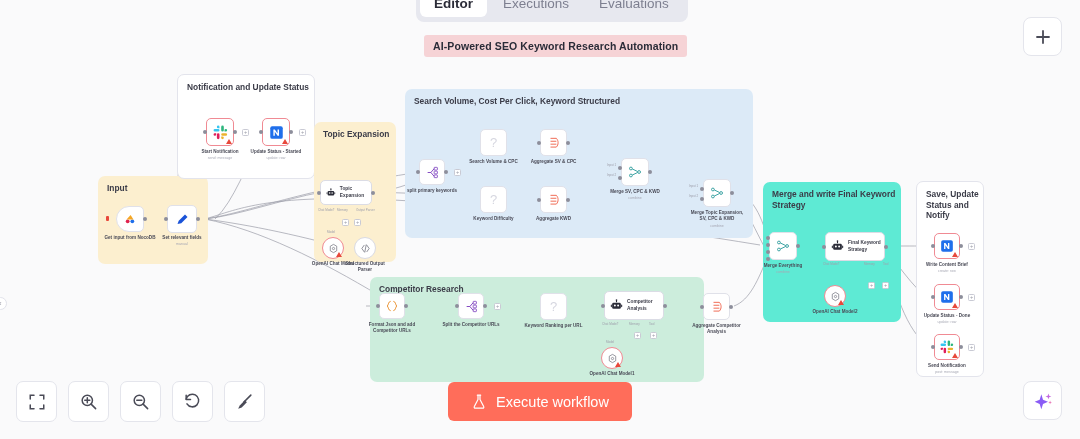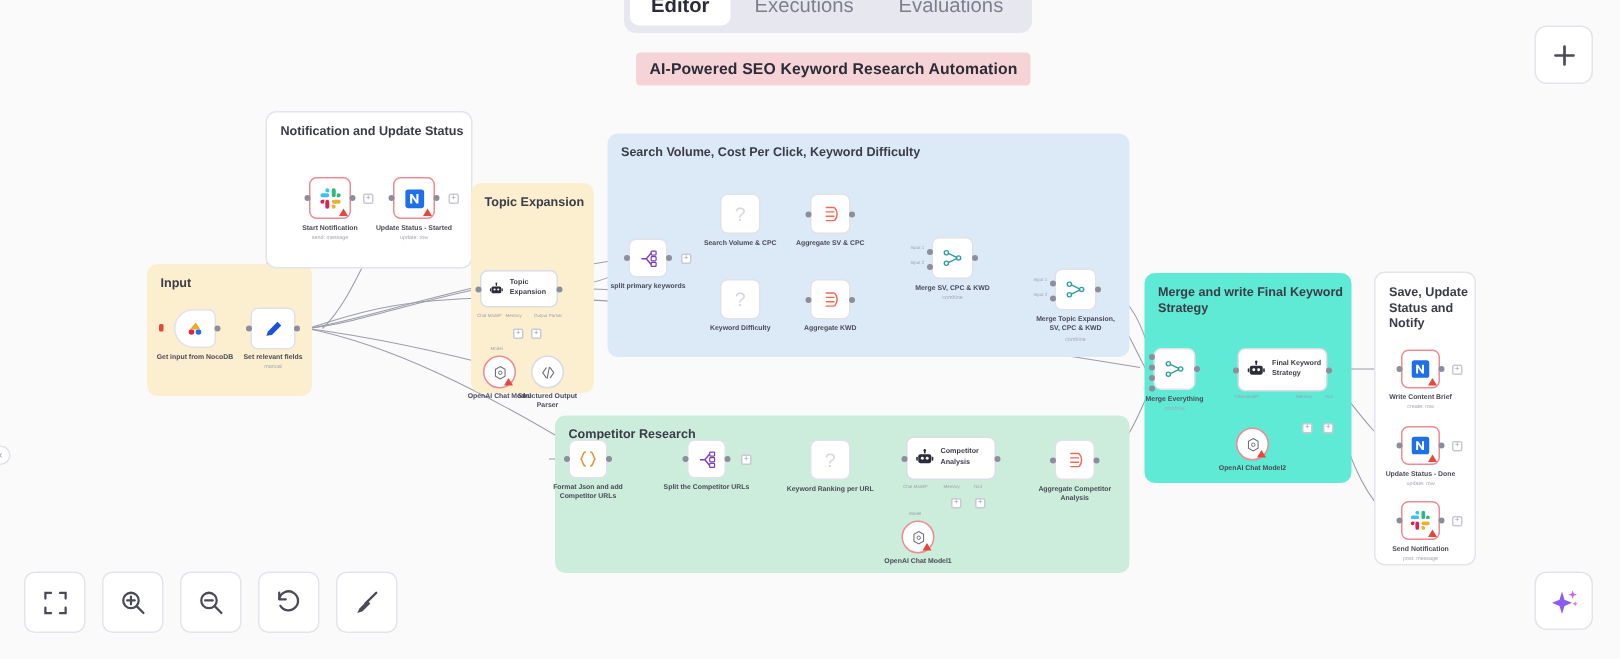--- a/index.html
+++ b/index.html
@@ -211,24 +211,24 @@
 
   <div class="group g-white" style="left:177px; top:74px; width:138px; height:105px;">
     <div class="g-label">Notification and Update Status</div>
   </div>
 
   <div class="group g-yellow" style="left:314px; top:122px; width:82px; height:140px;">
     <div class="g-label">Topic Expansion</div>
   </div>
 
   <div class="group g-blue" style="left:405px; top:89px; width:348px; height:149px;">
-    <div class="g-label">Search Volume, Cost Per Click, Keyword Difficulty</div>
-  </div>
-
-  <div class="group g-green" style="left:370px; top:277px; width:383px; height:105px;">
+    <div class="g-label">Search Volume, Cost Per Click, Keyword Structured</div>
+  </div>
+
+  <div class="group g-green" style="left:370px; top:277px; width:334px; height:105px;">
     <div class="g-label">Competitor Research</div>
   </div>
 
   <div class="group g-purple" style="left:763px; top:182px; width:138px; height:140px;">
     <div class="g-label">Merge and write Final Keyword Strategy</div>
   </div>
 
   <div class="group g-white" style="left:916px; top:181px; width:68px; height:196px;">
     <div class="g-label">Save, Update
 Status and Notify</div>
@@ -642,20 +642,26 @@
       </svg>
     </div>
     <div class="tbtn">
       <svg width="19" height="19" viewBox="0 0 24 24">
         <path d="M20 4 L11 13" stroke="#4A4B57" stroke-width="2" stroke-linecap="round"></path>
         <path d="M12.5 10.5 L6 17 L4 21 L8.5 19.5 L15 13 Z" fill="#4A4B57"></path>
       </svg>
     </div>
   </div>
 
+  <div class="exec-btn">
+    <svg width="16" height="17" viewBox="0 0 24 24">
+      <path d="M9.5 2.5 H14.5 M10.5 2.5 V9 L5 19.5 A1.6 1.6 0 0 0 6.4 22 H17.6 A1.6 1.6 0 0 0 19 19.5 L13.5 9 V2.5" fill="none" stroke="#FFFFFF" stroke-width="1.8" stroke-linejoin="round" stroke-linecap="round"></path>
+    </svg>
+    <span>Execute workflow</span>
+  </div>
 
   <div class="corner-btn" id="add-btn">
     <svg width="18" height="18" viewBox="0 0 24 24">
       <path d="M12 4 V20 M4 12 H20" stroke="#4A4B57" stroke-width="2.4" stroke-linecap="round"></path>
     </svg>
   </div>
 
   <div class="corner-btn" id="ai-btn">
     <svg width="20" height="20" viewBox="0 0 24 24">
       <path d="M10 4 L12 10.5 L18 13 L12 15.5 L10 22 L8 15.5 L2 13 L8 10.5 Z" fill="#8A5CF5"></path>

